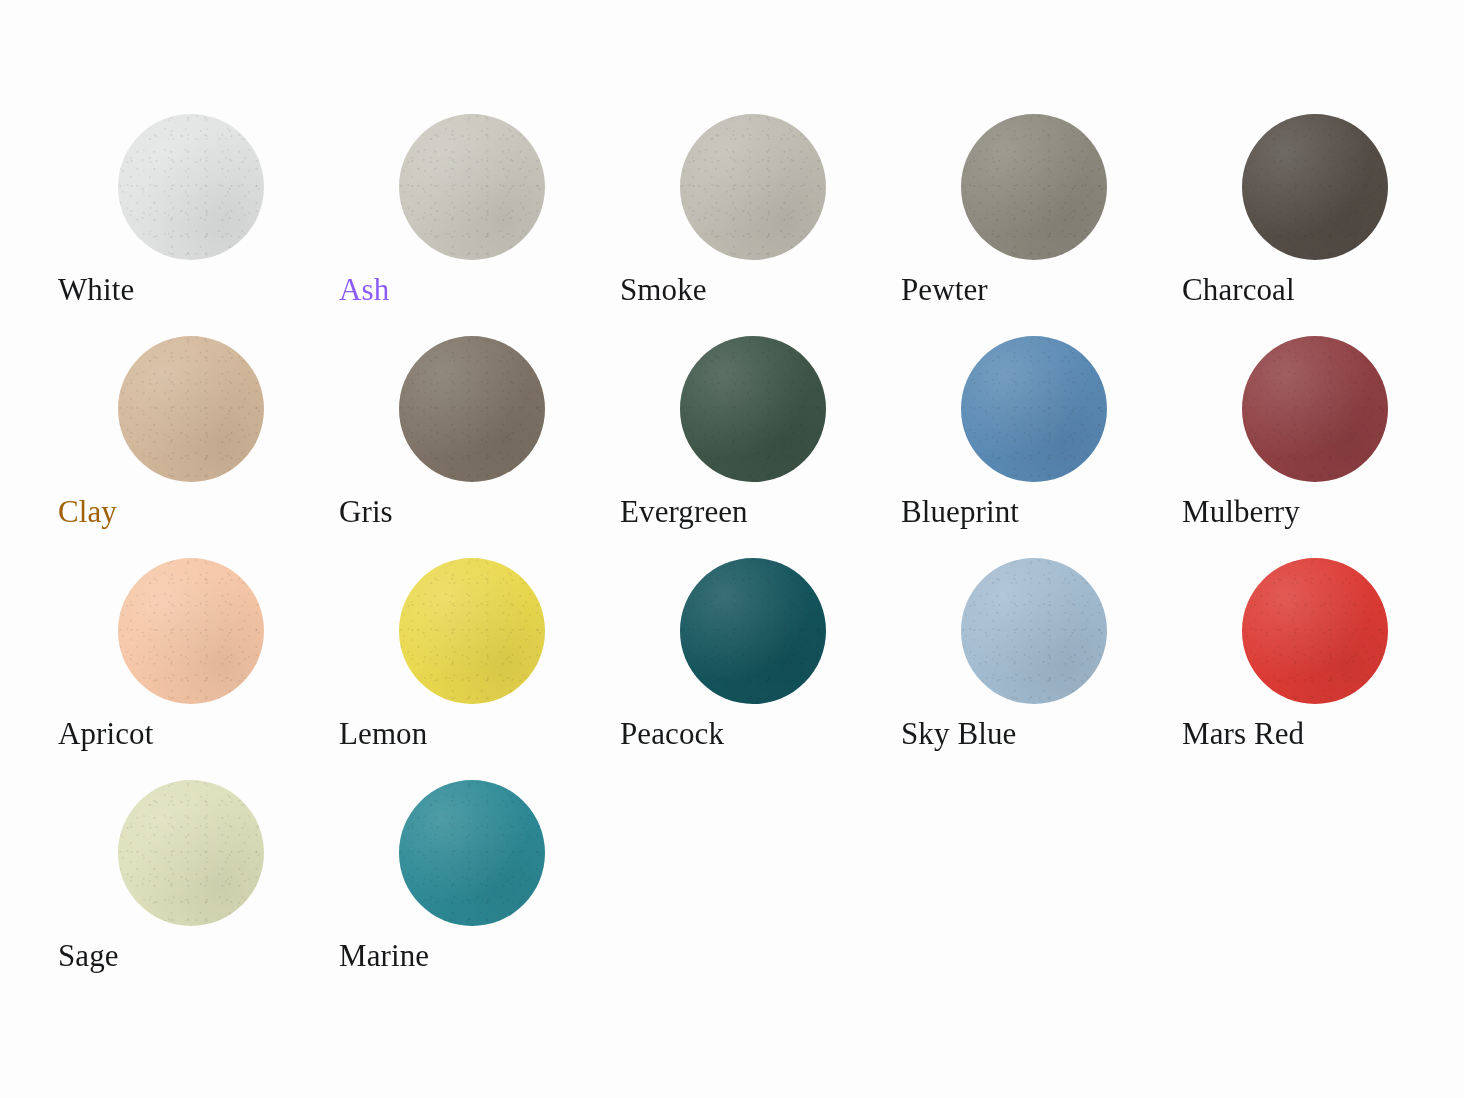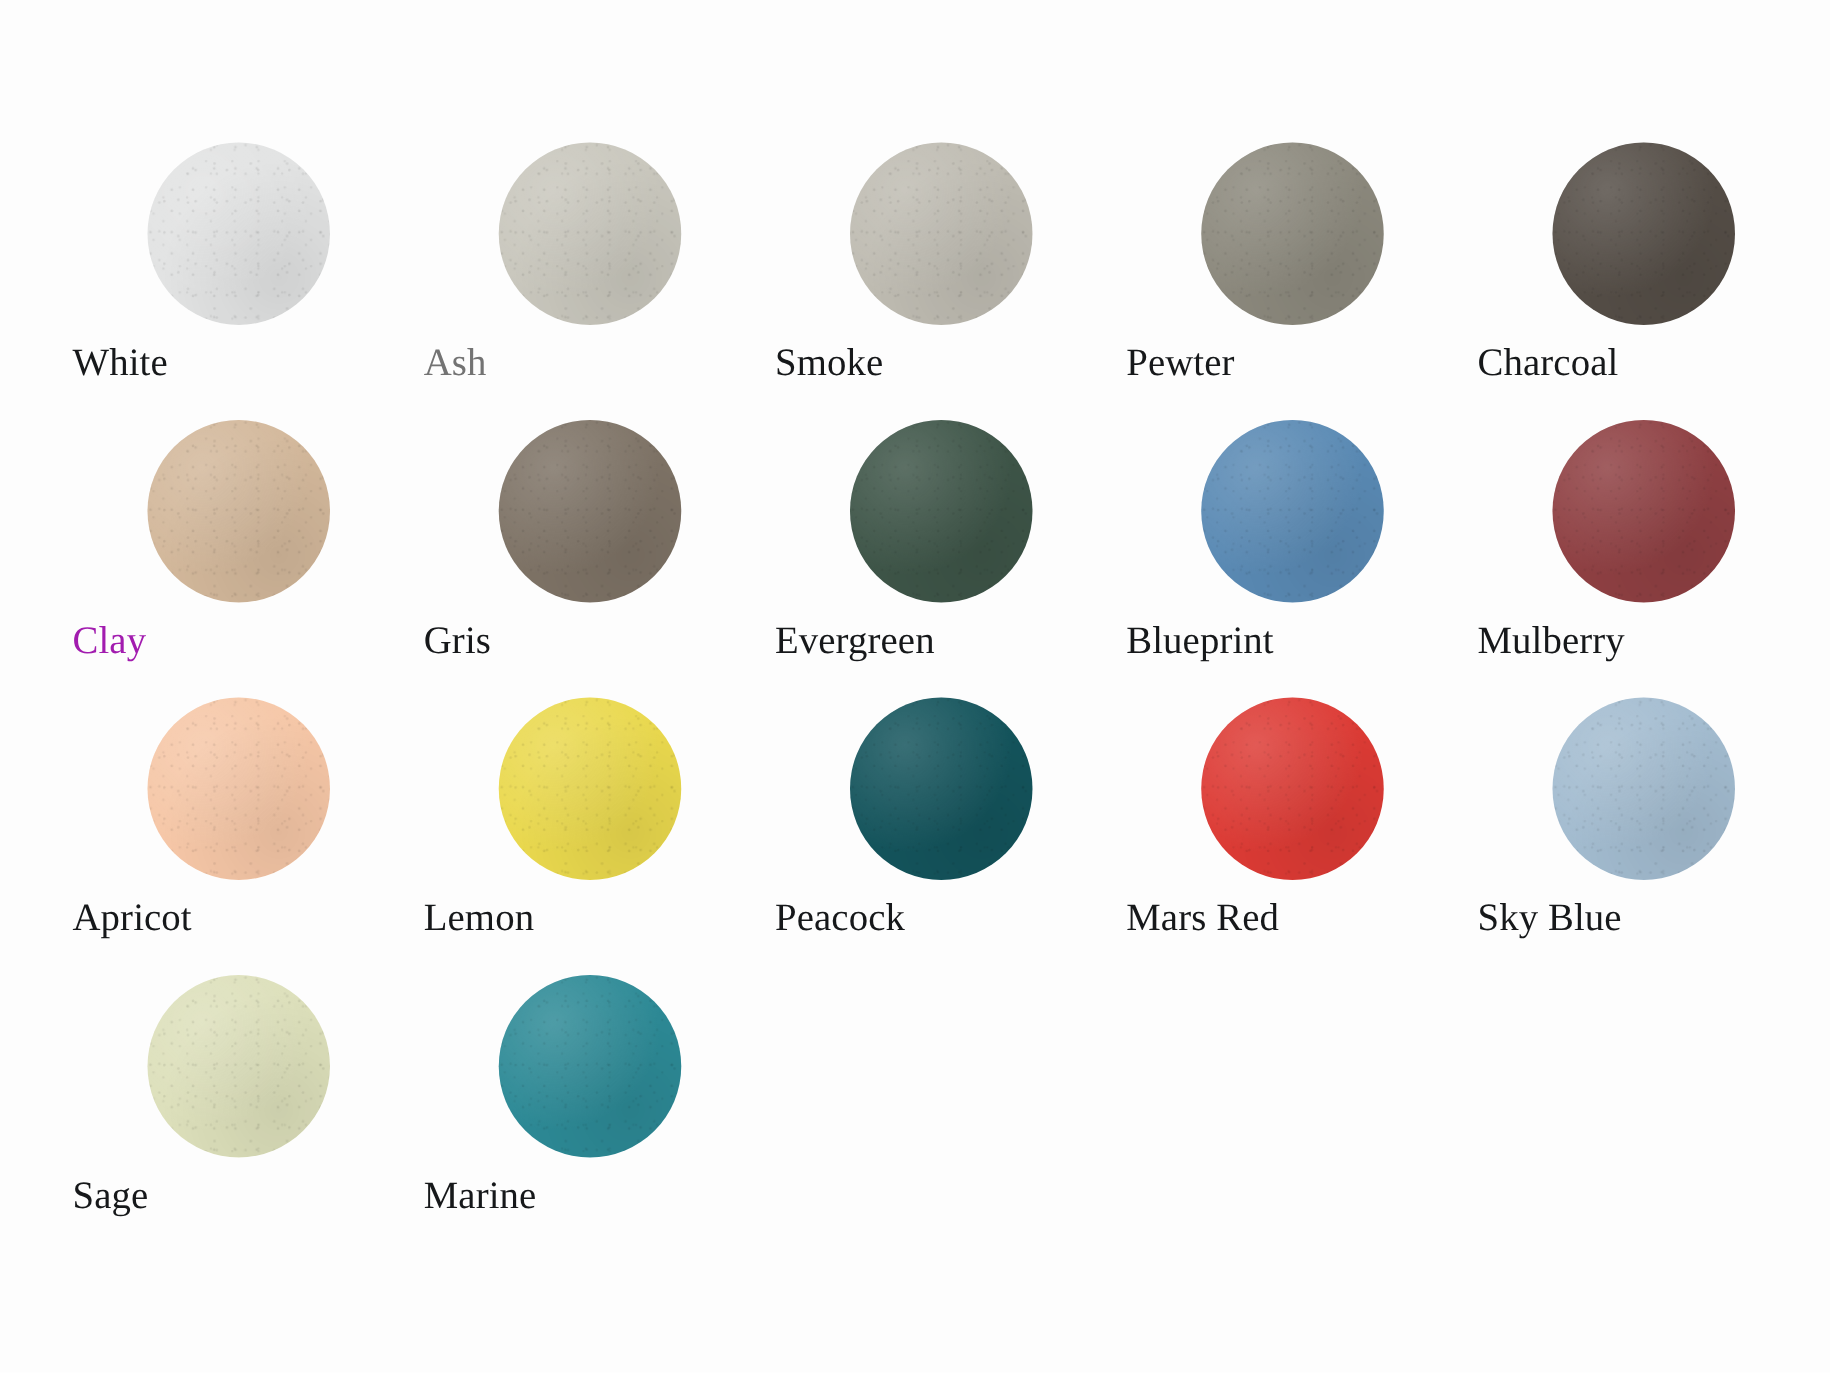--- a/index.html
+++ b/index.html
@@ -104,21 +104,21 @@
       <div class="swatch-cell">
         <div class="swatch-disc-wrap">
           <div class="swatch-disc" style="background-color: rgb(226, 227, 227);"></div>
         </div>
         <div class="swatch-label" style="color: rgb(22, 24, 26);">White</div>
       </div>
       <div class="swatch-cell">
         <div class="swatch-disc-wrap">
           <div class="swatch-disc" style="background-color: rgb(201, 199, 189);"></div>
         </div>
-        <div class="swatch-label" style="color: #737373; text-align: center;">Ash</div>
+        <div class="swatch-label" style="color: #8b5cf6; text-align: center;">Ash</div>
       </div>
       <div class="swatch-cell">
         <div class="swatch-disc-wrap">
           <div class="swatch-disc" style="background-color: rgb(191, 188, 178);"></div>
         </div>
         <div class="swatch-label" style="color: rgb(22, 24, 26);">Smoke</div>
       </div>
       <div class="swatch-cell">
         <div class="swatch-disc-wrap">
           <div class="swatch-disc" style="background-color: rgb(140, 137, 125);"></div>
@@ -128,21 +128,21 @@
       <div class="swatch-cell">
         <div class="swatch-disc-wrap">
           <div class="swatch-disc" style="background-color: rgb(85, 78, 71);"></div>
         </div>
         <div class="swatch-label" style="color: rgb(22, 24, 26);">Charcoal</div>
       </div>
       <div class="swatch-cell">
         <div class="swatch-disc-wrap">
           <div class="swatch-disc" style="background-color: rgb(211, 184, 155);"></div>
         </div>
-        <div class="swatch-label" style="color: #a21caf;">Clay</div>
+        <div class="swatch-label" style="color: #a16207;">Clay</div>
       </div>
       <div class="swatch-cell">
         <div class="swatch-disc-wrap">
           <div class="swatch-disc" style="background-color: rgb(126, 115, 102);"></div>
         </div>
         <div class="swatch-label" style="color: rgb(22, 24, 26);">Gris</div>
       </div>
       <div class="swatch-cell">
         <div class="swatch-disc-wrap">
           <div class="swatch-disc" style="background-color: rgb(62, 85, 72);"></div>
@@ -174,29 +174,29 @@
         <div class="swatch-label" style="color: rgb(22, 24, 26);">Lemon</div>
       </div>
       <div class="swatch-cell">
         <div class="swatch-disc-wrap">
           <div class="swatch-disc" style="background-color: rgb(20, 84, 92);"></div>
         </div>
         <div class="swatch-label" style="color: rgb(22, 24, 26);">Peacock</div>
       </div>
       <div class="swatch-cell">
         <div class="swatch-disc-wrap">
+          <div class="swatch-disc" style="background-color: rgb(163, 188, 208);"></div>
+        </div>
+        <div class="swatch-label" style="color: rgb(22, 24, 26);">Sky Blue</div>
+      </div>
+      <div class="swatch-cell">
+        <div class="swatch-disc-wrap">
           <div class="swatch-disc" style="background-color: rgb(221, 59, 53);"></div>
         </div>
         <div class="swatch-label" style="color: rgb(22, 24, 26);">Mars Red</div>
-      </div>
-      <div class="swatch-cell">
-        <div class="swatch-disc-wrap">
-          <div class="swatch-disc" style="background-color: rgb(163, 188, 208);"></div>
-        </div>
-        <div class="swatch-label" style="color: rgb(22, 24, 26);">Sky Blue</div>
       </div>
       <div class="swatch-cell">
         <div class="swatch-disc-wrap">
           <div class="swatch-disc" style="background-color: rgb(221, 224, 187);"></div>
         </div>
         <div class="swatch-label" style="color: rgb(22, 24, 26);">Sage</div>
       </div>
       <div class="swatch-cell">
         <div class="swatch-disc-wrap">
           <div class="swatch-disc" style="background-color: rgb(45, 138, 150);"></div>

